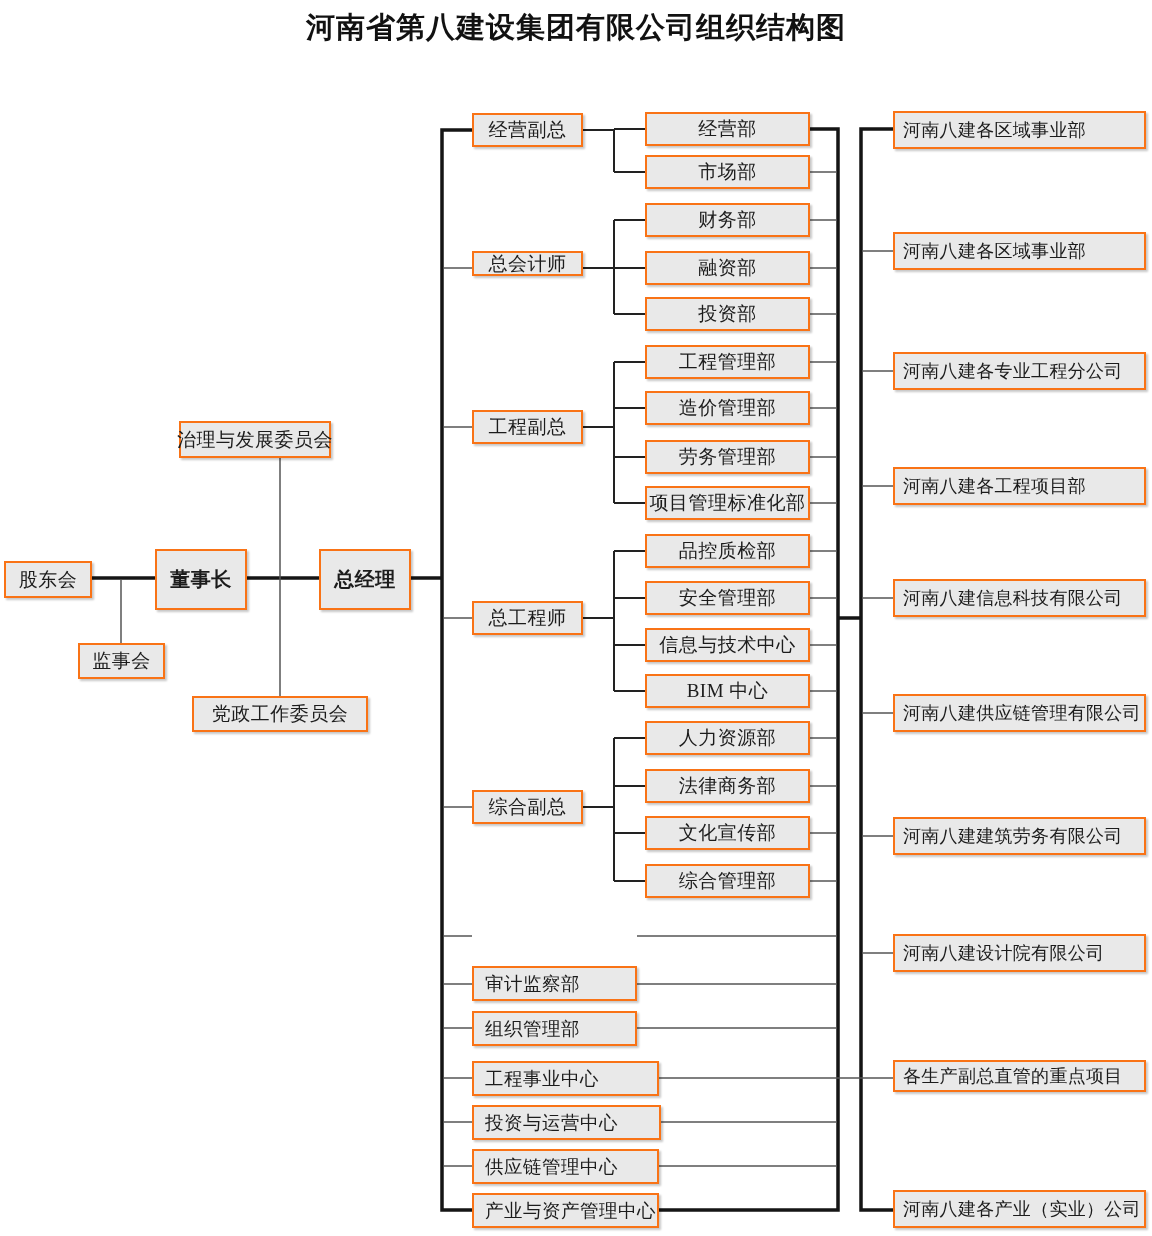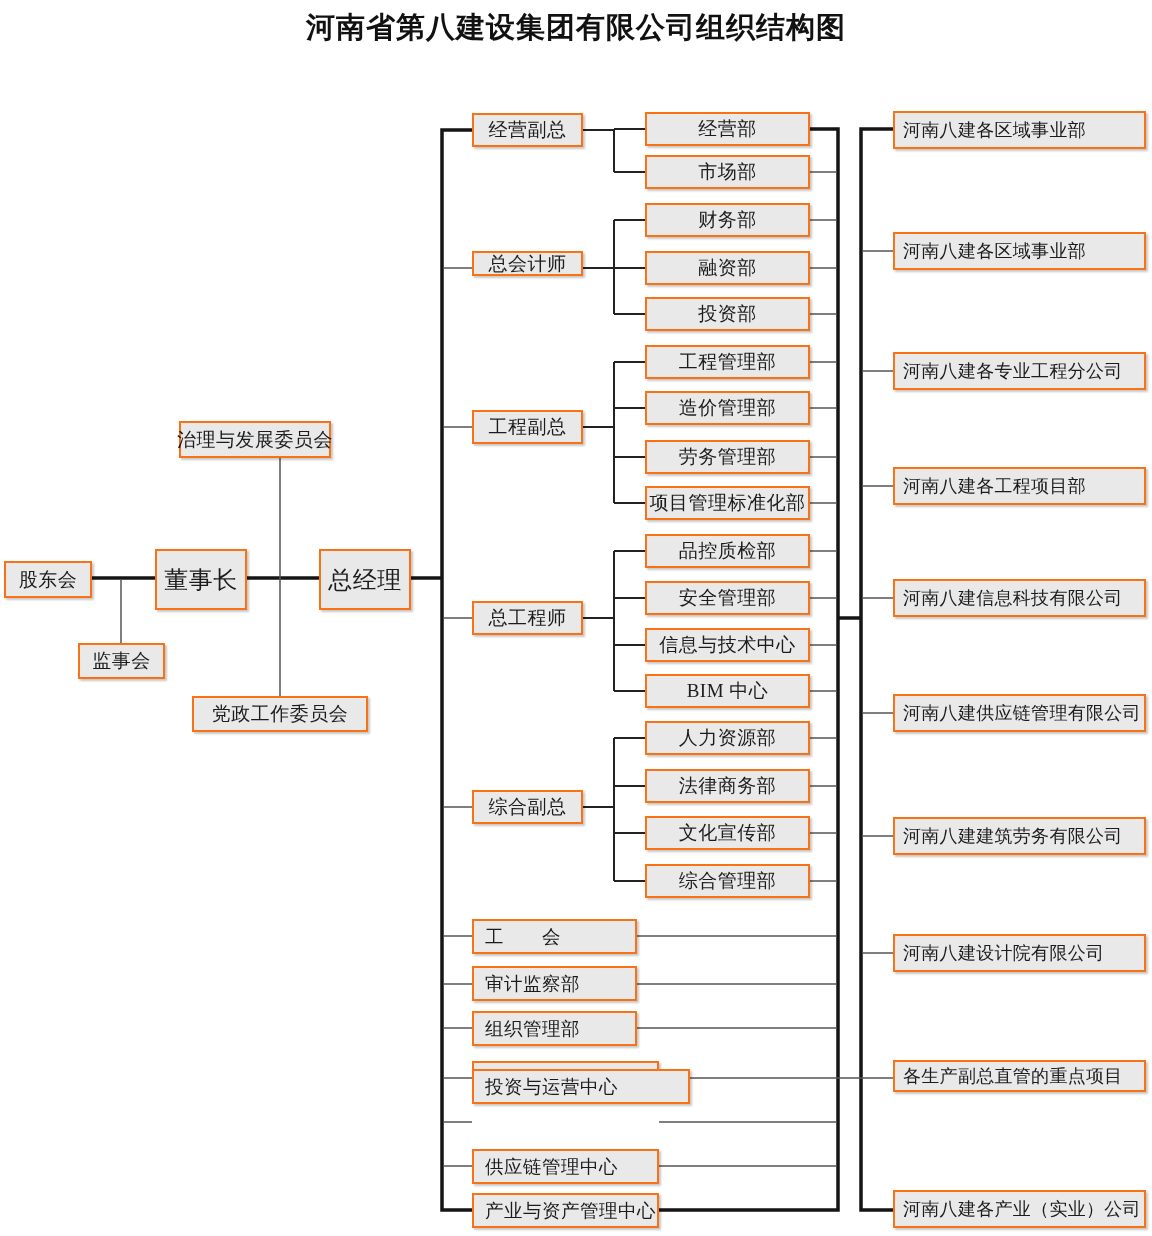--- a/index.html
+++ b/index.html
@@ -13,21 +13,21 @@
     font-size:29px;font-weight:bold;color:#111;letter-spacing:1px;
   }
   #lines{position:absolute;left:0;top:0;}
   .box{
     position:absolute;box-sizing:border-box;
     background:#e9e9e9;border:2px solid #f97316;
     box-shadow:2px 2px 2px rgba(0,0,0,0.22);
     display:flex;align-items:center;justify-content:center;
     font-size:19px;color:#1c1c1c;letter-spacing:0.5px;white-space:nowrap;
   }
-  .bold{font-weight:normal;font-size:24px;text-align:center;}
+  .bold{font-weight:bold;font-size:20px;text-align:center;}
   .left-align{justify-content:flex-start;padding-left:11px;font-size:18.5px;letter-spacing:0.5px;}
   .sub{justify-content:flex-start;padding-left:8px;font-size:18px;letter-spacing:0.3px;}
 </style>
 </head>
 <body>
 
 <div id="canvas">
 
   <div id="title">河南省第八建设集团有限公司组织结构图</div>
 
@@ -86,25 +86,24 @@
   <div class="box" style="left:645px;top:486px;width:165px;height:34px">项目管理标准化部</div>
   <div class="box" style="left:645px;top:534px;width:165px;height:34px">品控质检部</div>
   <div class="box" style="left:645px;top:581px;width:165px;height:34px">安全管理部</div>
   <div class="box" style="left:645px;top:628px;width:165px;height:34px">信息与技术中心</div>
   <div class="box" style="left:645px;top:674px;width:165px;height:34px">BIM 中心</div>
   <div class="box" style="left:645px;top:721px;width:165px;height:34px">人力资源部</div>
   <div class="box" style="left:645px;top:769px;width:165px;height:34px">法律商务部</div>
   <div class="box" style="left:645px;top:816px;width:165px;height:34px">文化宣传部</div>
   <div class="box" style="left:645px;top:864px;width:165px;height:34px">综合管理部</div>
 
-  <div class="box left-align" style="left:472px;top:919px;width:165px;height:35px">工　　会</div>
   <div class="box left-align" style="left:472px;top:966px;width:165px;height:35px">审计监察部</div>
   <div class="box left-align" style="left:472px;top:1011px;width:165px;height:35px">组织管理部</div>
   <div class="box left-align" style="left:472px;top:1061px;width:187px;height:35px">工程事业中心</div>
-  <div class="box left-align" style="left:472px;top:1069px;width:218px;height:35px">投资与运营中心</div>
+  <div class="box left-align" style="left:472px;top:1105px;width:189px;height:35px">投资与运营中心</div>
   <div class="box left-align" style="left:472px;top:1149px;width:187px;height:35px">供应链管理中心</div>
   <div class="box left-align" style="left:472px;top:1193px;width:187px;height:35px">产业与资产管理中心</div>
 
   <div class="box sub" style="left:893px;top:111px;width:253px;height:38px">河南八建各区域事业部</div>
   <div class="box sub" style="left:893px;top:232px;width:253px;height:38px">河南八建各区域事业部</div>
   <div class="box sub" style="left:893px;top:352px;width:253px;height:38px">河南八建各专业工程分公司</div>
   <div class="box sub" style="left:893px;top:467px;width:253px;height:38px">河南八建各工程项目部</div>
   <div class="box sub" style="left:893px;top:579px;width:253px;height:38px">河南八建信息科技有限公司</div>
   <div class="box sub" style="left:893px;top:817px;width:253px;height:38px">河南八建建筑劳务有限公司</div>
   <div class="box sub" style="left:893px;top:694px;width:253px;height:38px">河南八建供应链管理有限公司</div>

